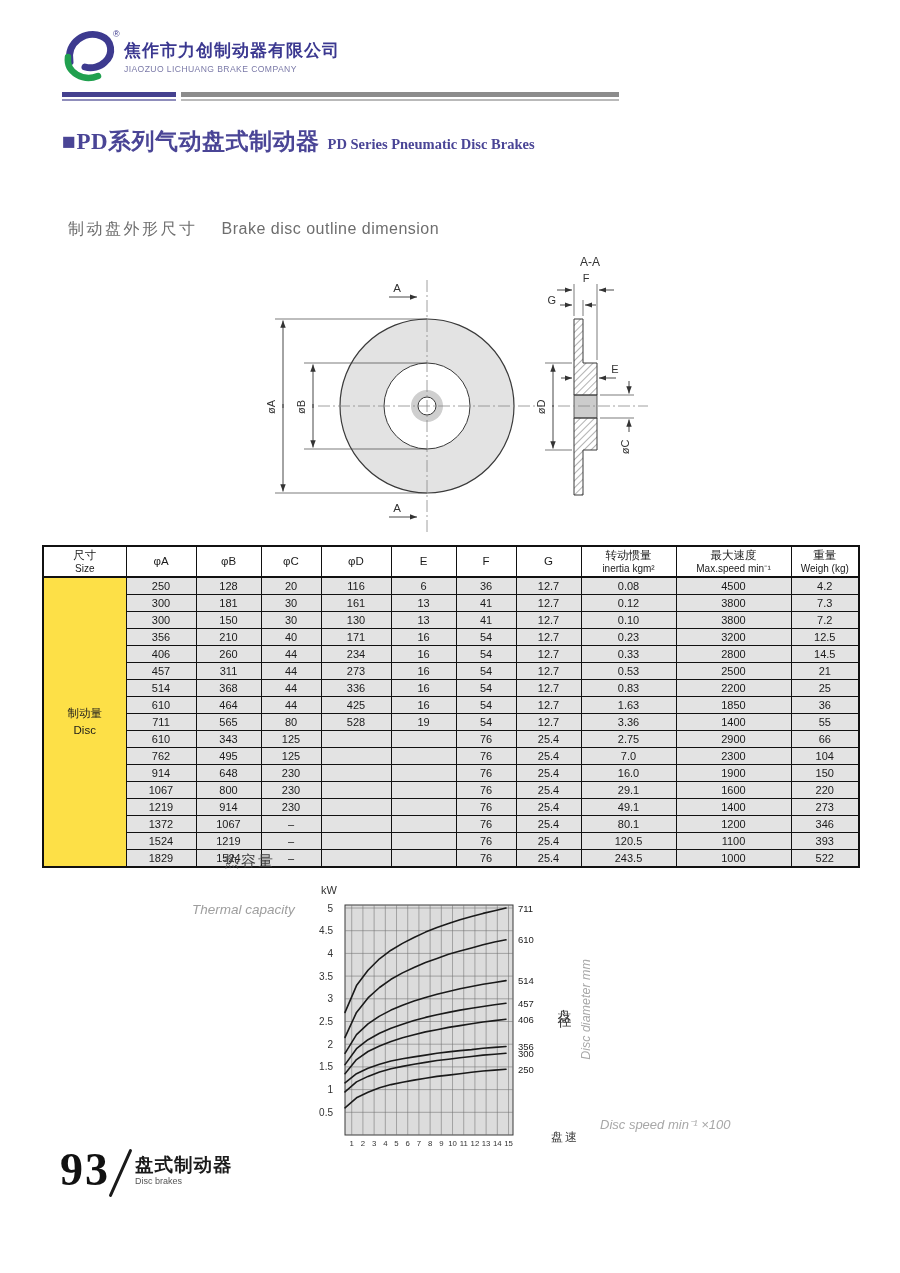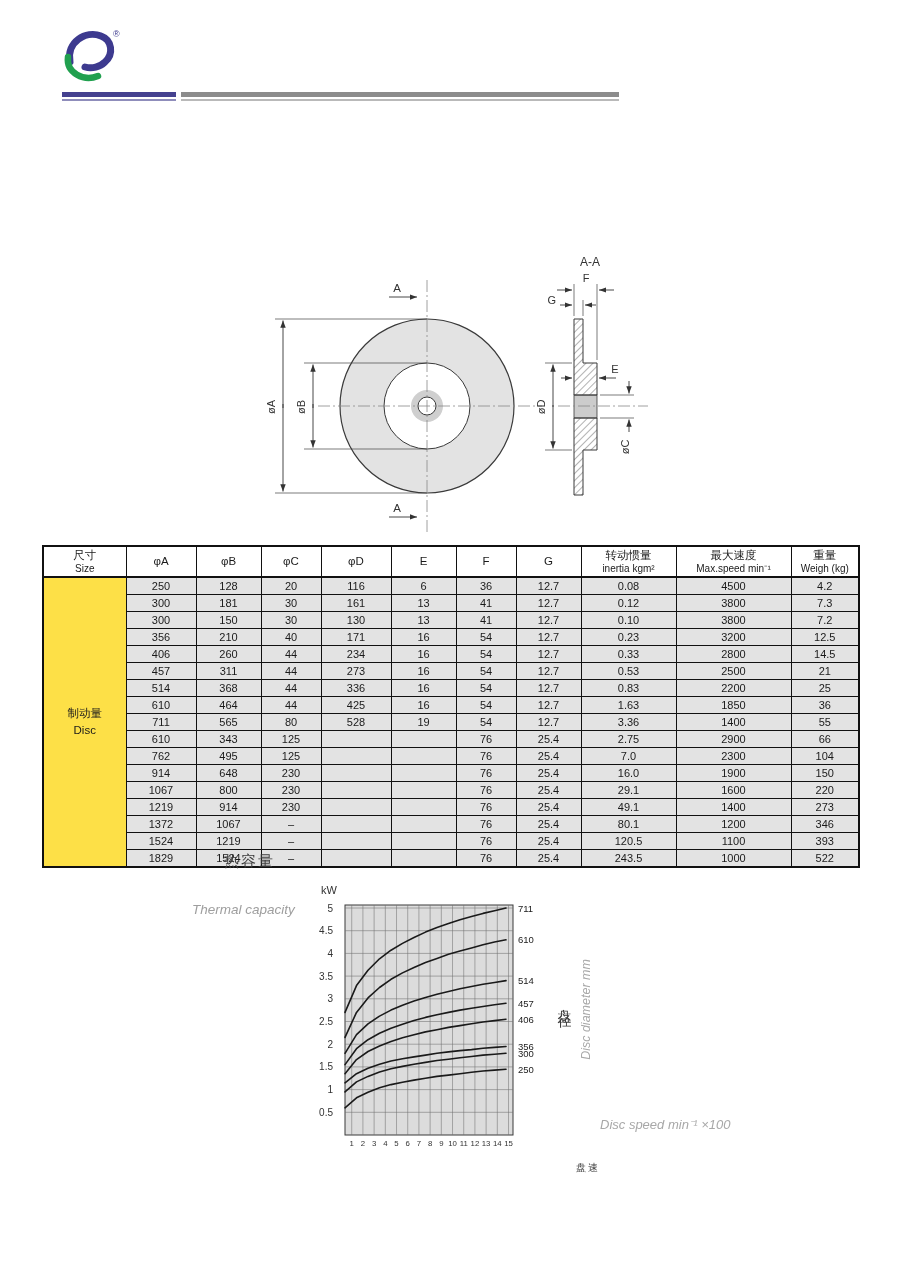--- a/index.html
+++ b/index.html
@@ -41,48 +41,58 @@
   tbody td { background:#e3e3e3; height:16.4px; font-size:11px; line-height:16px; }
   td.group-cell { background:#fde047; font-size:11.5px; line-height:1.5; vertical-align:middle; }
 
   
   .chart-svg { position:absolute; left:255px; top:880px; }
   .chart-svg text { font-family:"Liberation Sans", sans-serif; }
   .th-zh { position:absolute; left:224px; top:852px; font-size:15px; color:#3a3a3a; letter-spacing:2px; }
   .th-en { position:absolute; left:192px; top:902px; font-size:13.5px; font-style:italic; color:#9e9e9e; }
   .dia-zh { position:absolute; left:556px; top:998px; writing-mode:vertical-rl; font-size:14px; color:#3a3a3a; letter-spacing:5px; }
   .dia-en { position:absolute; left:524px; top:1002px; width:124px; height:15px; transform:rotate(-90deg); font-size:12.5px; font-style:italic; color:#a8a8a8; text-align:center; }
-  .spd-zh { position:absolute; left:551px; top:1161px; font-size:10px; color:#3a3a3a; letter-spacing:2px;margin-left:25px; }
+  .spd-zh { position:absolute; left:551px; top:1129px; font-size:12px; color:#3a3a3a; letter-spacing:2px; }
   .spd-en { position:absolute; left:600px; top:1115px; font-size:13px; font-style:italic; color:#a8a8a8; }
 
   
   .footer { position:absolute; left:60px; top:1147px; display:flex; align-items:flex-start; }
   .pagenum { font-family:"Liberation Serif", serif; font-weight:bold; font-size:46px; line-height:1; color:#111; letter-spacing:2px; }
   .fslash { width:3px; height:52px; background:#1a1a1a; transform:rotate(24deg); margin:0 13px 0 9px; border-radius:2px; }
   .flabels { padding-top:8px; }
   .flabel-zh { font-size:18.5px; font-weight:bold; color:#1a1a1a; letter-spacing:1px; line-height:1.1; }
   .flabel-en { font-size:9px; color:#555; margin-top:1px; }
 </style>
 </head>
 <body>
 
 <div class="page">
 
   <svg class="logo-svg" width="66" height="60" viewBox="0 0 66 60">
     <path d="M14 36 C 10 16 30 4 45 10 C 56 14 58 28 49 36 C 44 41 36 43 29 41" fill="none" stroke="#3d3a8f" stroke-width="7" stroke-linecap="round"></path>
     <path d="M12 31 C 10 47 28 56 42 50" fill="none" stroke="#21a04f" stroke-width="6.5" stroke-linecap="round"></path>
     <text x="57" y="11" font-size="9" fill="#3d3a8f">®</text>
   </svg>
+  <div class="company">
+    <div class="company-zh">焦作市力创制动器有限公司</div>
+    <div class="company-en">JIAOZUO LICHUANG BRAKE COMPANY</div>
+  </div>
   <div class="rule">
     <div class="r1p"></div>
     <div class="r1g"></div>
     <div class="r2p"></div>
     <div class="r2g"></div>
   </div>
 
+  <div class="title-main">
+    <span class="zh">■PD系列气动盘式制动器</span><span class="en">PD Series Pneumatic Disc Brakes</span>
+  </div>
+  <div class="section-head">
+    <span class="zh">制动盘外形尺寸</span><span class="en">Brake disc outline dimension</span>
+  </div>
 
   <svg class="drawing-svg" width="420" height="295" viewBox="0 0 420 295">
     <defs>
       <marker id="arr" orient="auto" markerWidth="9" markerHeight="6" refX="8" refY="3">
         <path d="M0,0 L8,3 L0,6 Z" fill="#333"></path>
       </marker>
       <pattern id="hatch" width="5" height="5" patternUnits="userSpaceOnUse" patternTransform="rotate(45)">
         <line x1="0" y1="0" x2="0" y2="5" stroke="#666" stroke-width="1"></line>
       </pattern>
     </defs>
@@ -498,14 +508,22 @@
         <text x="263" y="169.97">356</text>
         <text x="263" y="176.78">300</text>
         <text x="263" y="192.67">250</text>
       </g>
     </svg>
   <div class="dia-zh">盘径</div>
   <div class="dia-en">Disc diameter mm</div>
   <div class="spd-zh">盘速</div>
   <div class="spd-en">Disc speed min⁻¹ ×100</div>
 
+  <div class="footer">
+    <span class="pagenum">93</span>
+    <span class="fslash"></span>
+    <div class="flabels">
+      <div class="flabel-zh">盘式制动器</div>
+      <div class="flabel-en">Disc brakes</div>
+    </div>
+  </div>
 
 </div>
 
 </body></html>

